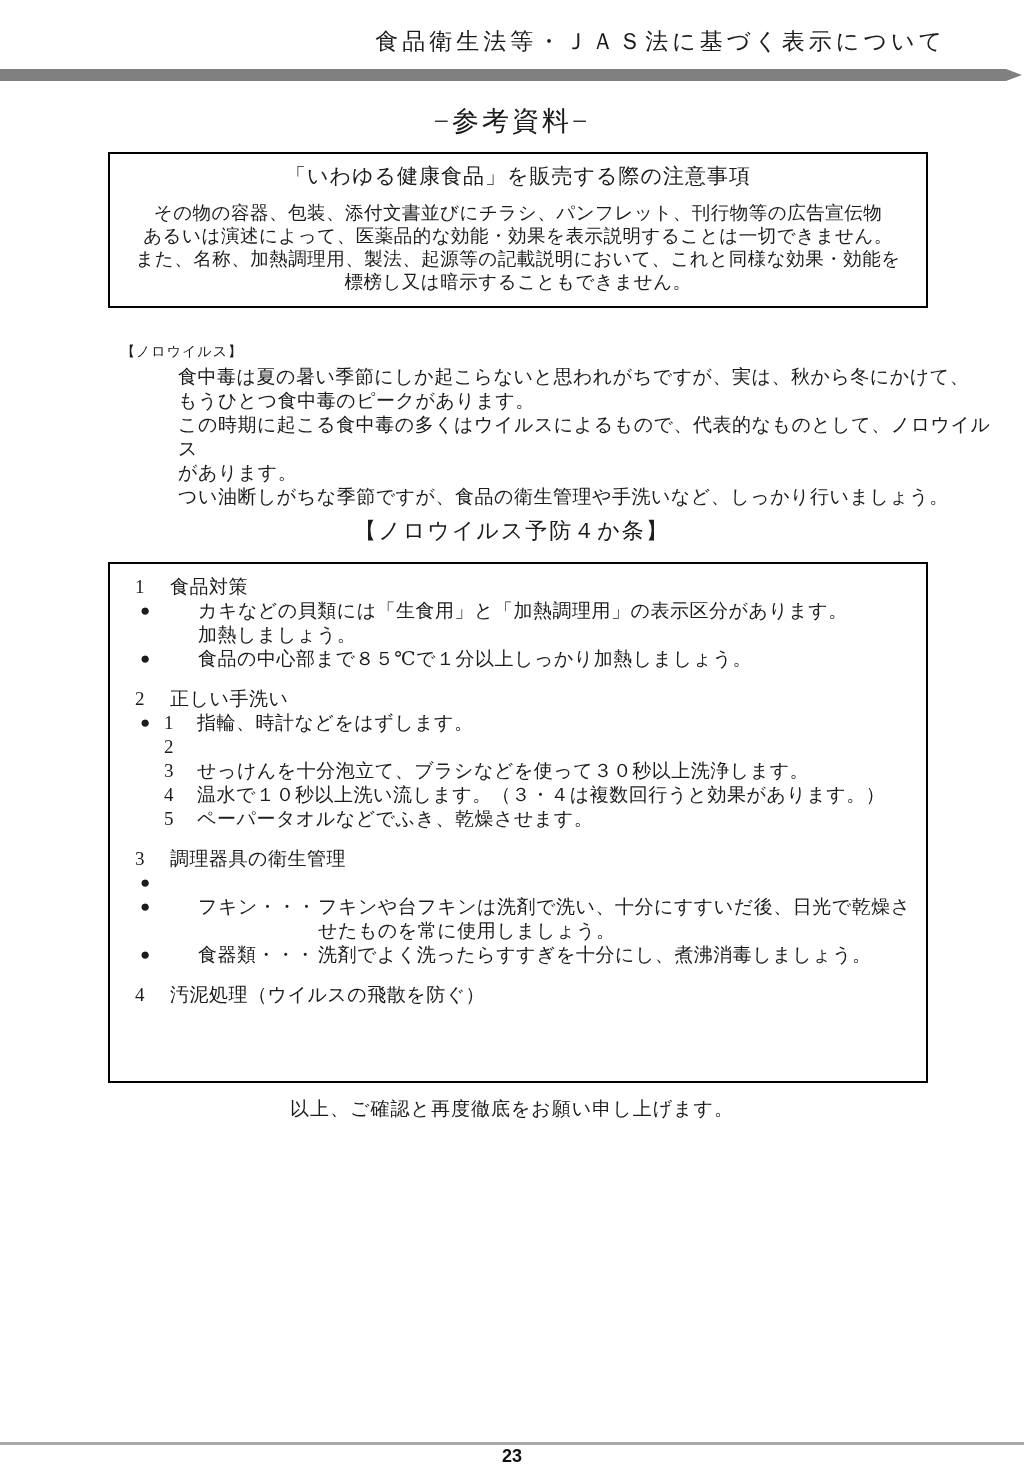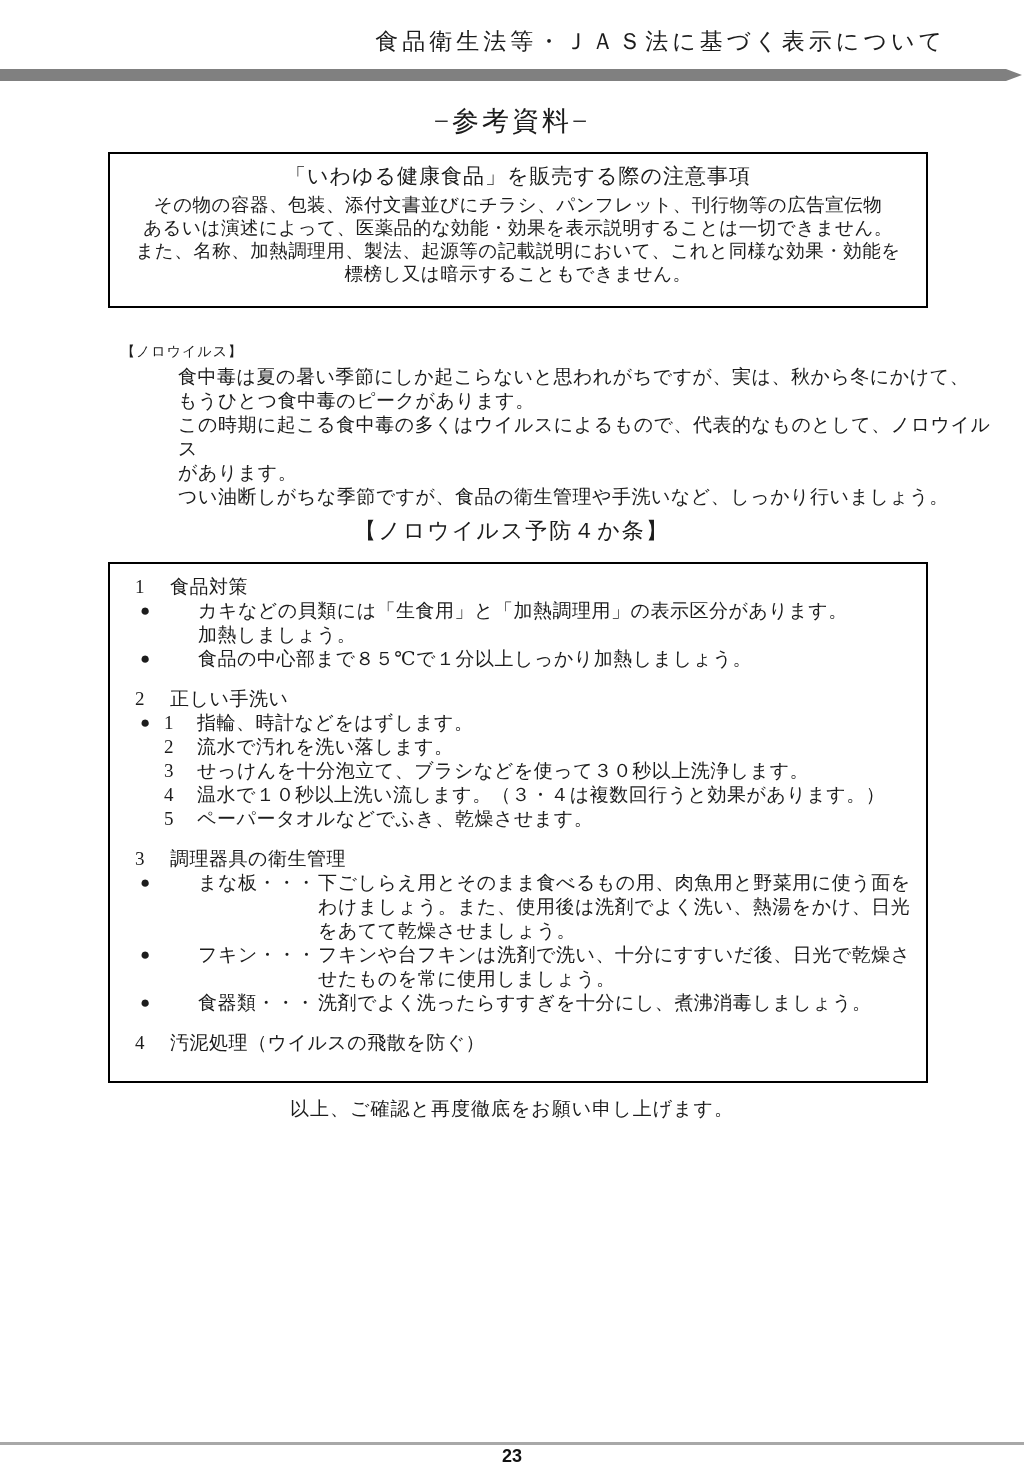--- a/index.html
+++ b/index.html
@@ -23,21 +23,21 @@
     position:absolute;top:103px;left:0;width:100%;
     text-align:center;font-size:27px;letter-spacing:3px;
   }
 
   .box{
     position:absolute;left:108px;width:820px;
     border:2px solid #000;box-sizing:border-box;background:#fff;
   }
   .hf-box{top:152px;height:156px;text-align:center;padding-top:8px;}
   .hf-title{font-size:21px;letter-spacing:1px;}
-  .hf-body{margin-top:4px;font-size:18.5px;line-height:23px;letter-spacing:0.5px;}
+  .hf-body{margin-top:12px;font-size:18.5px;line-height:23px;letter-spacing:0.5px;}
 
   .noro{position:absolute;top:343px;left:121px;width:870px;}
   .noro-heading{font-size:14px;letter-spacing:1px;}
   .noro-body{margin-left:57px;margin-top:4px;font-size:19px;line-height:24px;letter-spacing:0.5px;}
 
   .prev-heading{
     position:absolute;top:516px;left:0;width:100%;
     text-align:center;font-size:22px;letter-spacing:2px;
   }
 
@@ -125,21 +125,20 @@
     </div>
     <div class="p-row">
       <span class="p-bullet">●</span>
       <div class="p-lines">
         <div class="step" style="padding-left:0;margin-left:-46px;">
           <span class="s-num">1</span>
           <span>指輪、時計などをはずします。</span>
         </div>
         <div class="step" style="margin-left:-46px;">
           <span class="s-num">2</span>
-          <span>流水で汚れを洗い落します。</span>
         </div>
         <div class="step" style="margin-left:-46px;">
           <span class="s-num">3</span>
           <span>せっけんを十分泡立て、ブラシなどを使って３０秒以上洗浄します。</span>
         </div>
         <div class="step" style="margin-left:-46px;">
           <span class="s-num">4</span>
           <span>温水で１０秒以上洗い流します。（３・４は複数回行うと効果があります。）</span>
         </div>
         <div class="step" style="margin-left:-46px;">
@@ -148,28 +147,20 @@
         </div>
       </div>
     </div>
 
     <div class="p-head gap">
       <span class="p-num">3</span>
       <span>調理器具の衛生管理</span>
     </div>
     <div class="p-row">
       <span class="p-bullet">●</span>
-      <div class="hang">
-        <span class="h-label">まな板・・・</span>
-        <div class="p-lines">
-          <div>下ごしらえ用とそのまま食べるもの用、肉魚用と野菜用に使う面を</div>
-          <div>わけましょう。また、使用後は洗剤でよく洗い、熱湯をかけ、日光</div>
-          <div>をあてて乾燥させましょう。</div>
-        </div>
-      </div>
     </div>
     <div class="p-row">
       <span class="p-bullet">●</span>
       <div class="hang">
         <span class="h-label">フキン・・・</span>
         <div class="p-lines">
           <div>フキンや台フキンは洗剤で洗い、十分にすすいだ後、日光で乾燥さ</div>
           <div>せたものを常に使用しましょう。</div>
         </div>
       </div>

